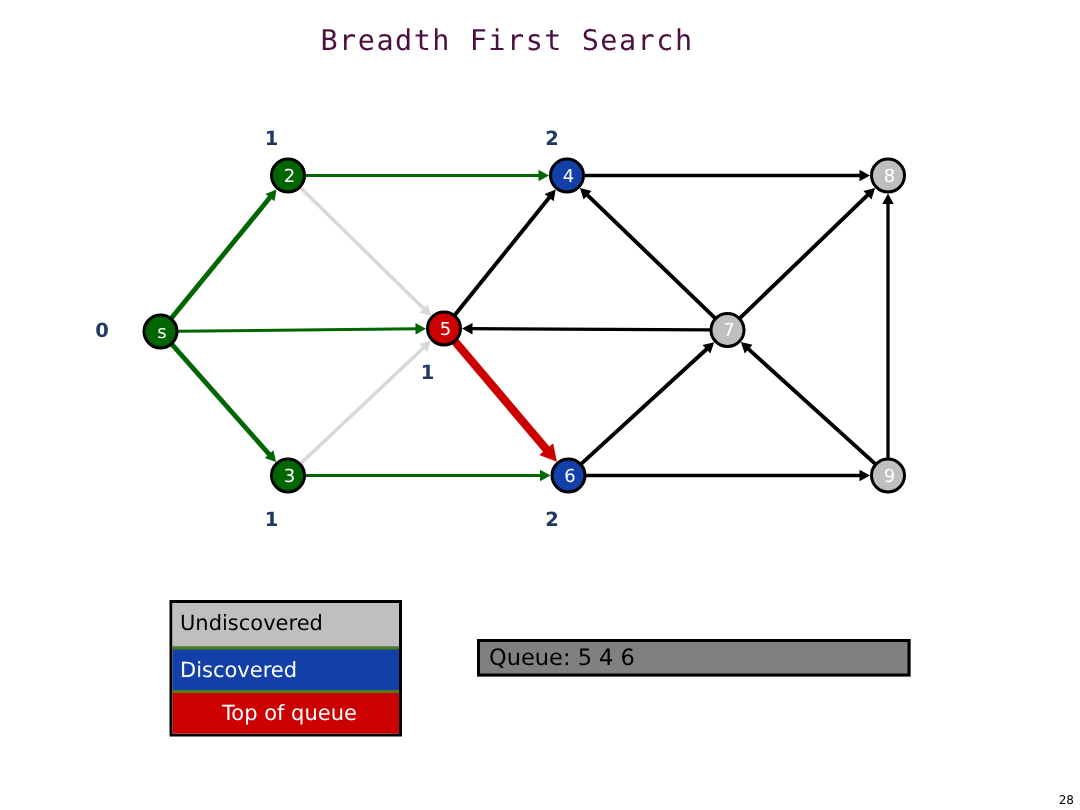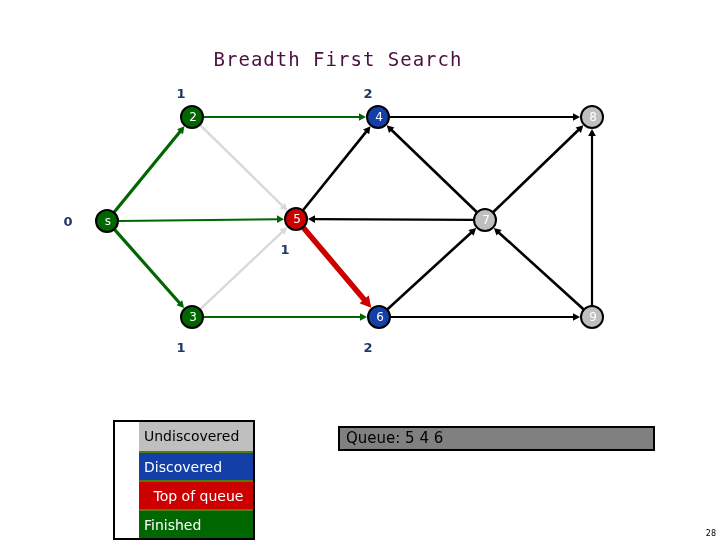--- a/index.html
+++ b/index.html
@@ -19,74 +19,71 @@
     position: absolute;
     left: 0;
     top: 16px;
     width: 676px;
     text-align: center;
     font-family: "DejaVu Sans Mono", monospace;
     font-size: 19px;
     letter-spacing: 1px;
     color: #4a1040;
     white-space: nowrap;
-    margin-top: 32px;
   }
   #graph {
     position: absolute;
     left: 0;
     top: 0;
     width: 720px;
     height: 540px;
   }
   .node-label {
     position: absolute;
     color: #1f3864;
     font-family: "DejaVu Sans", sans-serif;
     font-size: 13px;
     font-weight: bold;
     transform: translate(-50%, -50%);
     white-space: nowrap;
   }
   #legend {
     position: absolute;
     left: 113px;
-    top: 420px;
-    width: 142px;
+    top: 400px;
+    width: 155px;
     border: 2px solid #000000;
     box-sizing: border-box;
-    padding-left: 24px;
   }
   .legend-row {
     height: 29px;
     line-height: 29px;
     padding-left: 5px;
     font-family: "DejaVu Sans", sans-serif;
     font-size: 14px;
     box-sizing: border-box;
     white-space: nowrap;
     overflow: hidden;
   }
   .legend-row + .legend-row { border-top: 2px solid #4d7c0f; }
   #queue-box {
     position: absolute;
     left: 318px;
     top: 426px;
-    width: 317px;
+    width: 289px;
     height: 25px;
     background: #808080;
     border: 2px solid #000000;
     box-sizing: border-box;
     font-family: "DejaVu Sans", sans-serif;
     font-size: 15px;
     color: #000000;
     line-height: 21px;
     padding-left: 6px;
     white-space: nowrap;
-    margin-left: 20px;
   }
   #page-number {
     position: absolute;
     right: 4px;
     bottom: 2px;
     font-family: "DejaVu Sans", sans-serif;
     font-size: 8px;
     color: #000000;
     margin-left: 32px;
   }
@@ -215,20 +212,19 @@
       <div class="node-label" style="left: 181px; top: 347px;">1</div>
       <div class="node-label" style="left: 285px; top: 249px;">1</div>
       <div class="node-label" style="left: 368px; top: 93px;">2</div>
       <div class="node-label" style="left: 368px; top: 347px;">2</div>
     </div>
 
   <div id="legend">
       <div class="legend-row" style="background: rgb(191, 191, 191); color: rgb(0, 0, 0);">Undiscovered</div>
       <div class="legend-row" style="background: rgb(18, 63, 168); color: rgb(255, 255, 255);">Discovered</div>
       <div class="legend-row" style="background: rgb(204, 0, 0); color: rgb(255, 255, 255); text-align: center;">Top of queue</div>
-      <div class="legend-row" style="background: rgb(0, 102, 0); color: rgb(255, 255, 255);">Finished</div>
     </div>
 
   <div id="queue-box">Queue: 5 4 6</div>
 
   <div id="page-number">28</div>
 
 </div>
 
 </body></html>

